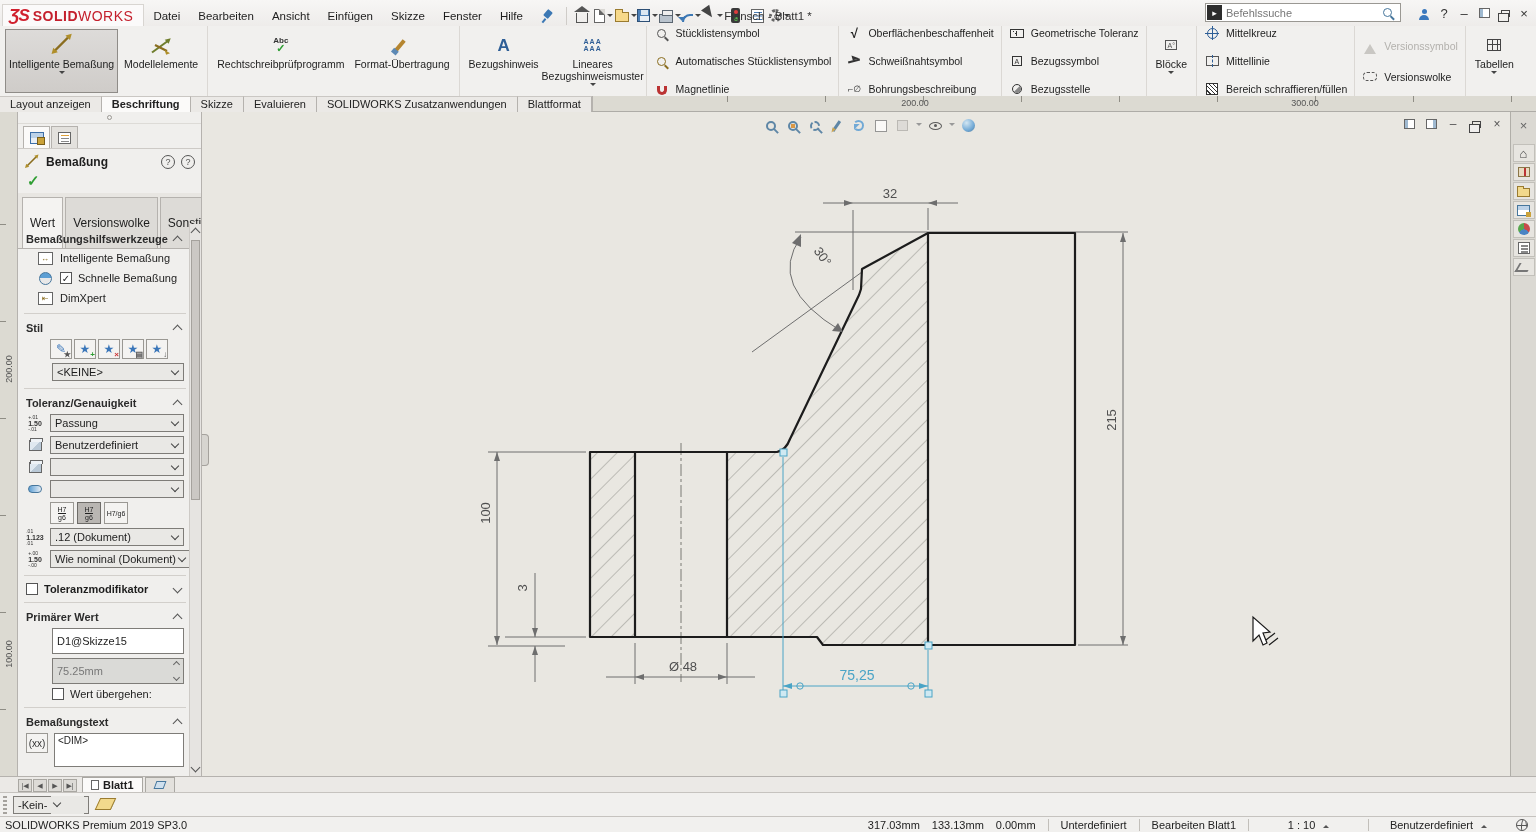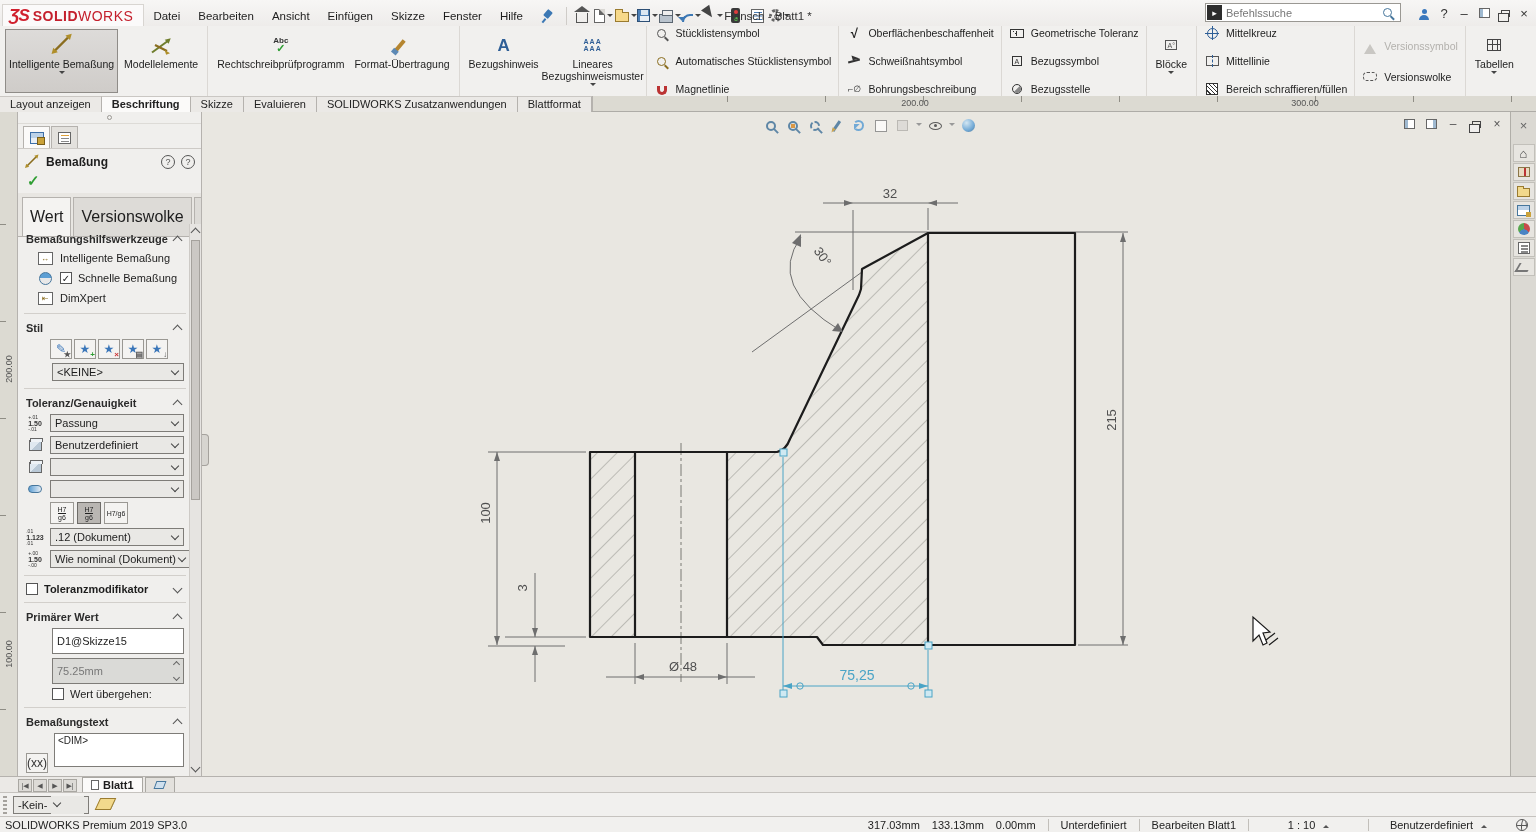--- a/index.html
+++ b/index.html
@@ -121,21 +121,21 @@
   .ptab.active { background:#fbfaf9; }
   .i-pm1 { width:14px; height:12px; border:1px solid #3d6fa8; background:linear-gradient(#bcd2e8 50%,#e8eef5 50%); position:relative; }
   .i-pm1::after { content:""; position:absolute; right:-2px; bottom:-2px; width:6px; height:6px; background:#caa23a; border:1px solid #7a5f1c; }
   .i-pm2 { width:13px; height:12px; border:1px solid #666; background:#fff; position:relative; }
   .i-pm2::before { content:""; position:absolute; left:2px; top:2px; width:8px; height:1.5px; background:#e0a23a; box-shadow:0 3px 0 #888, 0 6px 0 #888; }
   .phead { display:flex; align-items:center; gap:6px; padding:5px 6px 2px 6px; }
   .phead .t { font-weight:bold; font-size:12px; flex:1; }
   .qmark { width:14px; height:14px; border:1.5px solid #555; border-radius:50%; font-size:9px; display:flex; align-items:center; justify-content:center; color:#555; }
   .bigcheck { color:#2f9e33; font-size:15px; font-weight:bold; padding:0 0 3px 9px; }
   .vtabs { display:flex; padding:4px 0 0 4px; border-bottom:1px solid #b5b2ae; background:#e8e6e2; }
-  .vtab { padding:10px 7px; border:1px solid #b5b2ae; border-bottom:none; background:#dddbd7; margin-right:2px; font-size:16px; }
+  .vtab { padding:18px 7px; border:1px solid #b5b2ae; border-bottom:none; background:#dddbd7; margin-right:2px; font-size:12px; }
   .vtab.active { background:#f4f3f1; }
   #pscroll { position:absolute; left:0; top:112px; bottom:6px; width:172px; padding:6px 4px 0 6px; }
   .sect-h { display:flex; align-items:center; font-weight:bold; color:#2b2b2b; padding:3px 2px; }
   .sect-h .sp { flex:1; }
   .chev { width:7px; height:7px; border-left:1.5px solid #555; border-top:1.5px solid #555; transform:rotate(45deg); margin-right:3px; margin-top:3px; }
   .chev.down { transform:rotate(225deg); margin-top:-2px; }
   .prow { display:flex; align-items:center; gap:6px; padding:2px 2px; }
   .prow .lbl { font-size:11px; }
   .pdivider { border-top:1px solid #d2cfcb; margin:5px 0; }
   .picon16 { width:18px; height:16px; display:flex; align-items:center; justify-content:center; flex:none; position:relative; }
@@ -157,21 +157,21 @@
   .fitbtn { width:24px; height:22px; border:1px solid #9a9893; background:#f4f3f1; display:flex; flex-direction:column; align-items:center; justify-content:center; font-size:7px; line-height:1; color:#222; }
   .fitbtn .fr { border-top:1px solid #222; }
   .fitbtn.sel { background:#b9b6b2; border-color:#6e6c68; }
   .fitbtn.inline { font-size:7px; }
   .tolico { font-size:5px; line-height:1; color:#333; text-align:left; }
   .tolico .m { font-size:7px; font-weight:bold; }
   .i-3dbox { width:13px; height:11px; border:1px solid #666; background:linear-gradient(135deg,#dfe8f0 50%,#b9c8d6 50%); position:relative; }
   .i-3dbox::before { content:""; position:absolute; left:0; top:-3px; width:100%; height:3px; background:#eef2f6; border:1px solid #666; border-bottom:none; }
   .i-pill { width:14px; height:8px; border-radius:4px; background:linear-gradient(90deg,#5d9fd4,#e8eef5); border:1px solid #46769c; }
   .dimtxtbox { flex:1; height:34px; background:#fff; border:1px solid #7e7c78; padding:1px 3px; font-size:10px; }
-  .pxbtn { width:22px; height:20px; border:1px solid #9a9893; background:#f4f3f1; font-size:12px; display:flex; align-items:center; justify-content:center; color:#333;margin-top:20px; }
+  .pxbtn { width:22px; height:20px; border:1px solid #9a9893; background:#f4f3f1; font-size:10px; display:flex; align-items:center; justify-content:center; color:#333; }
   #pscrollbar { position:absolute; right:0; top:112px; bottom:0; width:12px; background:#e6e4e1; border-left:1px solid #cdcac6; }
   #pscrollbar .arr { position:absolute; left:2px; width:7px; height:7px; border-right:1.5px solid #555; border-bottom:1.5px solid #555; }
   #pscrollbar .arr.up { top:5px; transform:rotate(225deg); }
   #pscrollbar .arr.dn { bottom:5px; transform:rotate(45deg); }
   #pscrollbar .thumb { position:absolute; left:1px; top:16px; width:9px; height:260px; background:#cbc8c4; border:1px solid #a5a29d; }
 
   
   #graphics { position:absolute; left:202px; top:112px; width:1308px; height:664px; background:#e9e7e1; overflow:hidden; }
   #hud { position:absolute; left:560px; top:5px; display:flex; align-items:center; gap:5px; }
   .hicon { width:17px; height:17px; display:flex; align-items:center; justify-content:center; position:relative; opacity:.85; }

